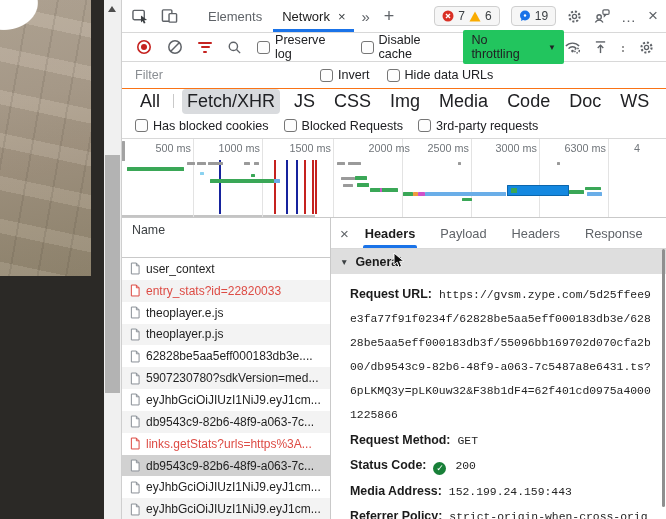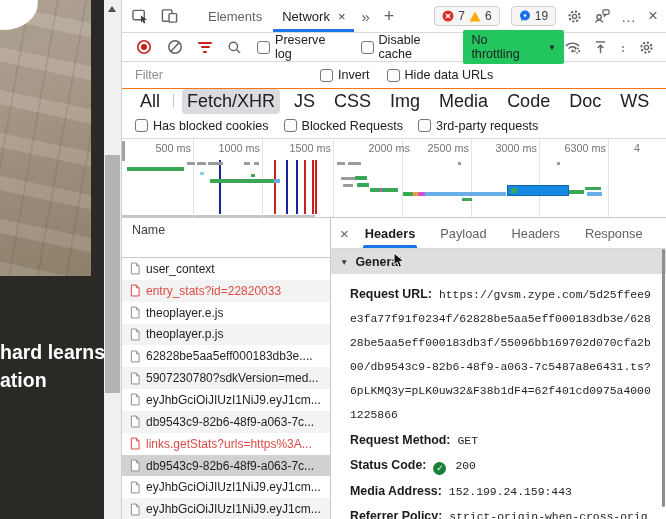--- a/index.html
+++ b/index.html
@@ -118,24 +118,20 @@
                border-radius: 50%; background: #188038; color: #fff; font-size: 9px; margin-right: 9px; vertical-align: -2px; }
   #dscroll { position: absolute; right: 1px; top: 31px; width: 3px; height: 258px; background: #8f8f8f; border-radius: 2px; }
 </style>
 </head>
 <body>
 
 <div id="root">
 
   <div id="page-left">
     <div id="photo"></div>
-    <div id="caption">
-      <div>hard learns</div>
-      <div>ation</div>
-    </div>
   </div>
   <div id="page-scrollbar">
     <div id="scroll-up"></div>
     <div id="scroll-thumb"></div>
   </div>
 
   <div id="devtools">
 
     <div id="tabbar">
       <span class="icon-btn lead-icon">

